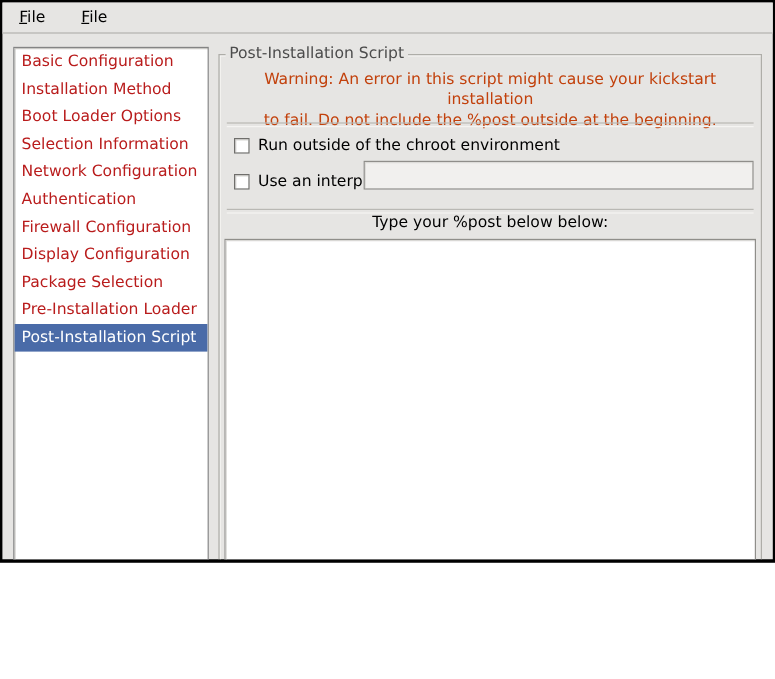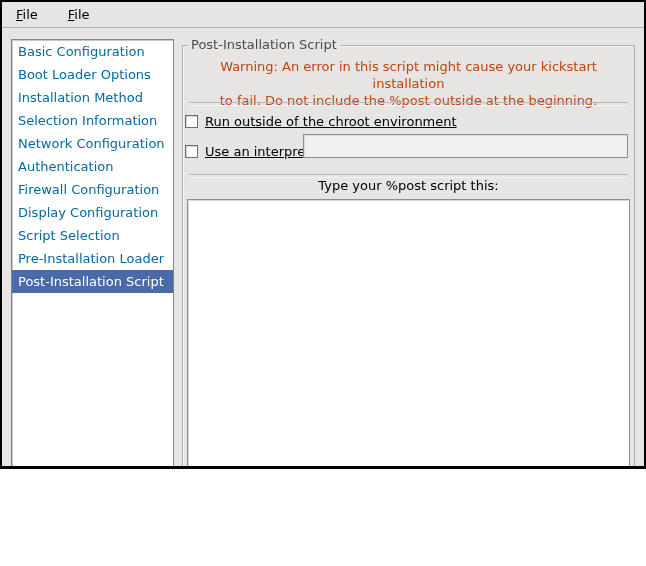--- a/index.html
+++ b/index.html
@@ -18,21 +18,21 @@
   .menu-item{display:inline-block;padding:2px 4px;cursor:default;}
   .menu-item::first-letter{text-decoration:underline;}
   
   .listbox{
     position:absolute;left:9px;top:37px;width:163px;height:515px;
     box-sizing:border-box;background:#fff;border:1px solid #848484;
     box-shadow:inset 1px 1px 0 #c9c8c4;overflow:hidden;
   }
   .listbox .row{
     height:23px;line-height:23px;padding-left:6px;white-space:nowrap;
-    color:#0369a1;cursor:default;
+    color:#b91c1c;cursor:default;
   }
   .listbox .row.selected{background:var(--sel,#4a6ba8);color:#fff;}
   
   .frame{
     position:absolute;left:180px;top:43px;width:453px;height:509px;
     box-sizing:border-box;border:1px solid #aeada8;
     box-shadow:inset 1px 1px 0 #f6f5f3;
   }
   .frame-legend{
     position:absolute;top:-9px;left:5px;background:var(--bg,#e6e5e3);
@@ -42,22 +42,22 @@
     position:absolute;top:12px;left:0;right:0;text-align:center;
     line-height:17px;color:#c2410c;
   }
   .hsep{
     position:absolute;left:6px;right:6px;height:2px;
     border-top:1px solid #b9b8b4;border-bottom:1px solid #f5f4f2;
   }
   .sep1{top:56px;}
   .sep2{top:128px;}
   .check-row{
-    position:absolute;left:2px;display:flex;align-items:center;gap:7px;
-    height:18px;cursor:default;text-decoration:underline;
+    position:absolute;left:12px;display:flex;align-items:center;gap:7px;
+    height:18px;cursor:default;
   }
   .check-row.r1{top:66px;}
   .check-row.r2{top:93px;height:24px;}
   .checkbox{
     width:13px;height:13px;box-sizing:border-box;background:#fff;
     border:1px solid #6f6e6b;box-shadow:inset 1px 1px 0 #d6d5d2;flex:0 0 auto;
   }
   .entry{
     position:absolute;left:120px;top:88px;width:325px;height:24px;
     box-sizing:border-box;background:#f1f0ee;border:1px solid #8f8e8a;
@@ -81,28 +81,28 @@
 
 <div class="window">
 
   <div class="menubar">
     <span class="menu-item">File</span>
     <span class="menu-item">File</span>
   </div>
 
   <div class="listbox">
       <div class="row">Basic Configuration</div>
+      <div class="row">Installation Method</div>
       <div class="row">Boot Loader Options</div>
-      <div class="row">Installation Method</div>
       <div class="row">Selection Information</div>
       <div class="row">Network Configuration</div>
       <div class="row">Authentication</div>
       <div class="row">Firewall Configuration</div>
       <div class="row">Display Configuration</div>
-      <div class="row">Script Selection</div>
+      <div class="row">Package Selection</div>
       <div class="row">Pre-Installation Loader</div>
       <div class="row selected">Post-Installation Script</div>
     </div>
 
   <div class="frame">
     <span class="frame-legend">Post-Installation Script</span>
 
     <div class="warning">
       <div>Warning: An error in this script might cause your kickstart installation</div>
       <div>to fail. Do not include the %post outside at the beginning.</div>
@@ -117,18 +117,18 @@
 
     <div class="check-row r2">
       <span class="checkbox"></span>
       <span>Use an interpreter:</span>
     </div>
 
     <input class="entry" type="text" value="" style="">
 
     <div class="hsep sep2"></div>
 
-    <div class="script-label">Type your %post script this:</div>
+    <div class="script-label">Type your %post below below:</div>
 
     <textarea class="script-area" style=""></textarea>
   </div>
 
 </div>
 
 </body></html>

